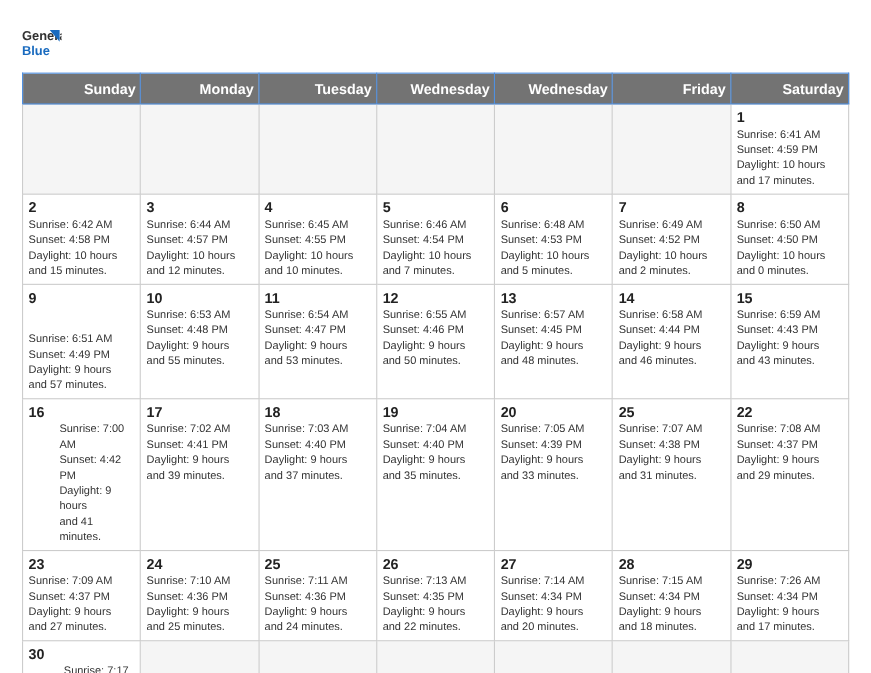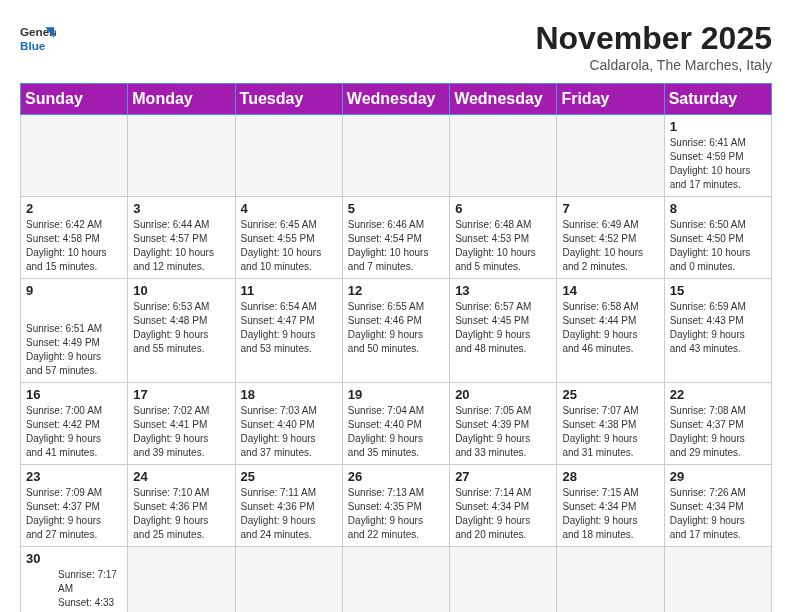--- a/index.html
+++ b/index.html
@@ -36,25 +36,25 @@
     .subtitle {
       font-size: 14px;
       color: #555;
     }
     .calendar {
       width: 100%;
       border-collapse: collapse;
       border: 1px solid #ccc;
     }
     .calendar th {
-      background: #a21caf;
+      background: #737373;
       color: #fff;
-      font-size: 16px;
+      font-size: 13px;
       font-weight: bold;
-      text-align: left;
+      text-align: right;
       padding: 6px 4px;
       border: 1px solid #5090e0;
     }
     .calendar td {
       width: calc(100% / 7);
       vertical-align: top;
       border: 1px solid #ccc;
       padding: 4px 5px;
       font-size: 10.5px;
       color: #333;
@@ -80,24 +80,20 @@
 </head>
 <body>
 
 <div class="header-area">
   <div class="logo">
     <svg class="logo-icon" viewBox="0 0 40 40">
       <text x="0" y="18" font-size="13" font-weight="bold" fill="#333">General</text>
       <text x="0" y="33" font-size="13" font-weight="bold" fill="#1a6bbf">Blue</text>
       <polygon points="28,8 38,8 38,20" fill="#1a6bbf"></polygon>
     </svg>
-  </div>
-  <div class="title-area">
-    <div class="month-title">November 2025</div>
-    <div class="subtitle">Caldarola, The Marches, Italy</div>
   </div>
 </div>
 
 <table class="calendar">
   <thead>
     <tr>
     <th>Sunday</th>
         <th>Monday</th>
         <th>Tuesday</th>
         <th>Wednesday</th>
@@ -220,21 +216,21 @@
           <span class="day-number">15</span>
           <div class="day-info" style="white-space: pre-line;">Sunrise: 6:59 AM
 Sunset: 4:43 PM
 Daylight: 9 hours
 and 43 minutes.</div>
         </td>
       </tr>
       <tr>
         <td>
           <span class="day-number">16</span>
-          <div class="day-info" style="white-space: pre-line;">Sunrise: 7:00 AM
+          <div class="day-info" style="white-space: pre-line; margin-left: 28px;">Sunrise: 7:00 AM
 Sunset: 4:42 PM
 Daylight: 9 hours
 and 41 minutes.</div>
         </td>
         <td>
           <span class="day-number">17</span>
           <div class="day-info" style="white-space: pre-line;">Sunrise: 7:02 AM
 Sunset: 4:41 PM
 Daylight: 9 hours
 and 39 minutes.</div>

